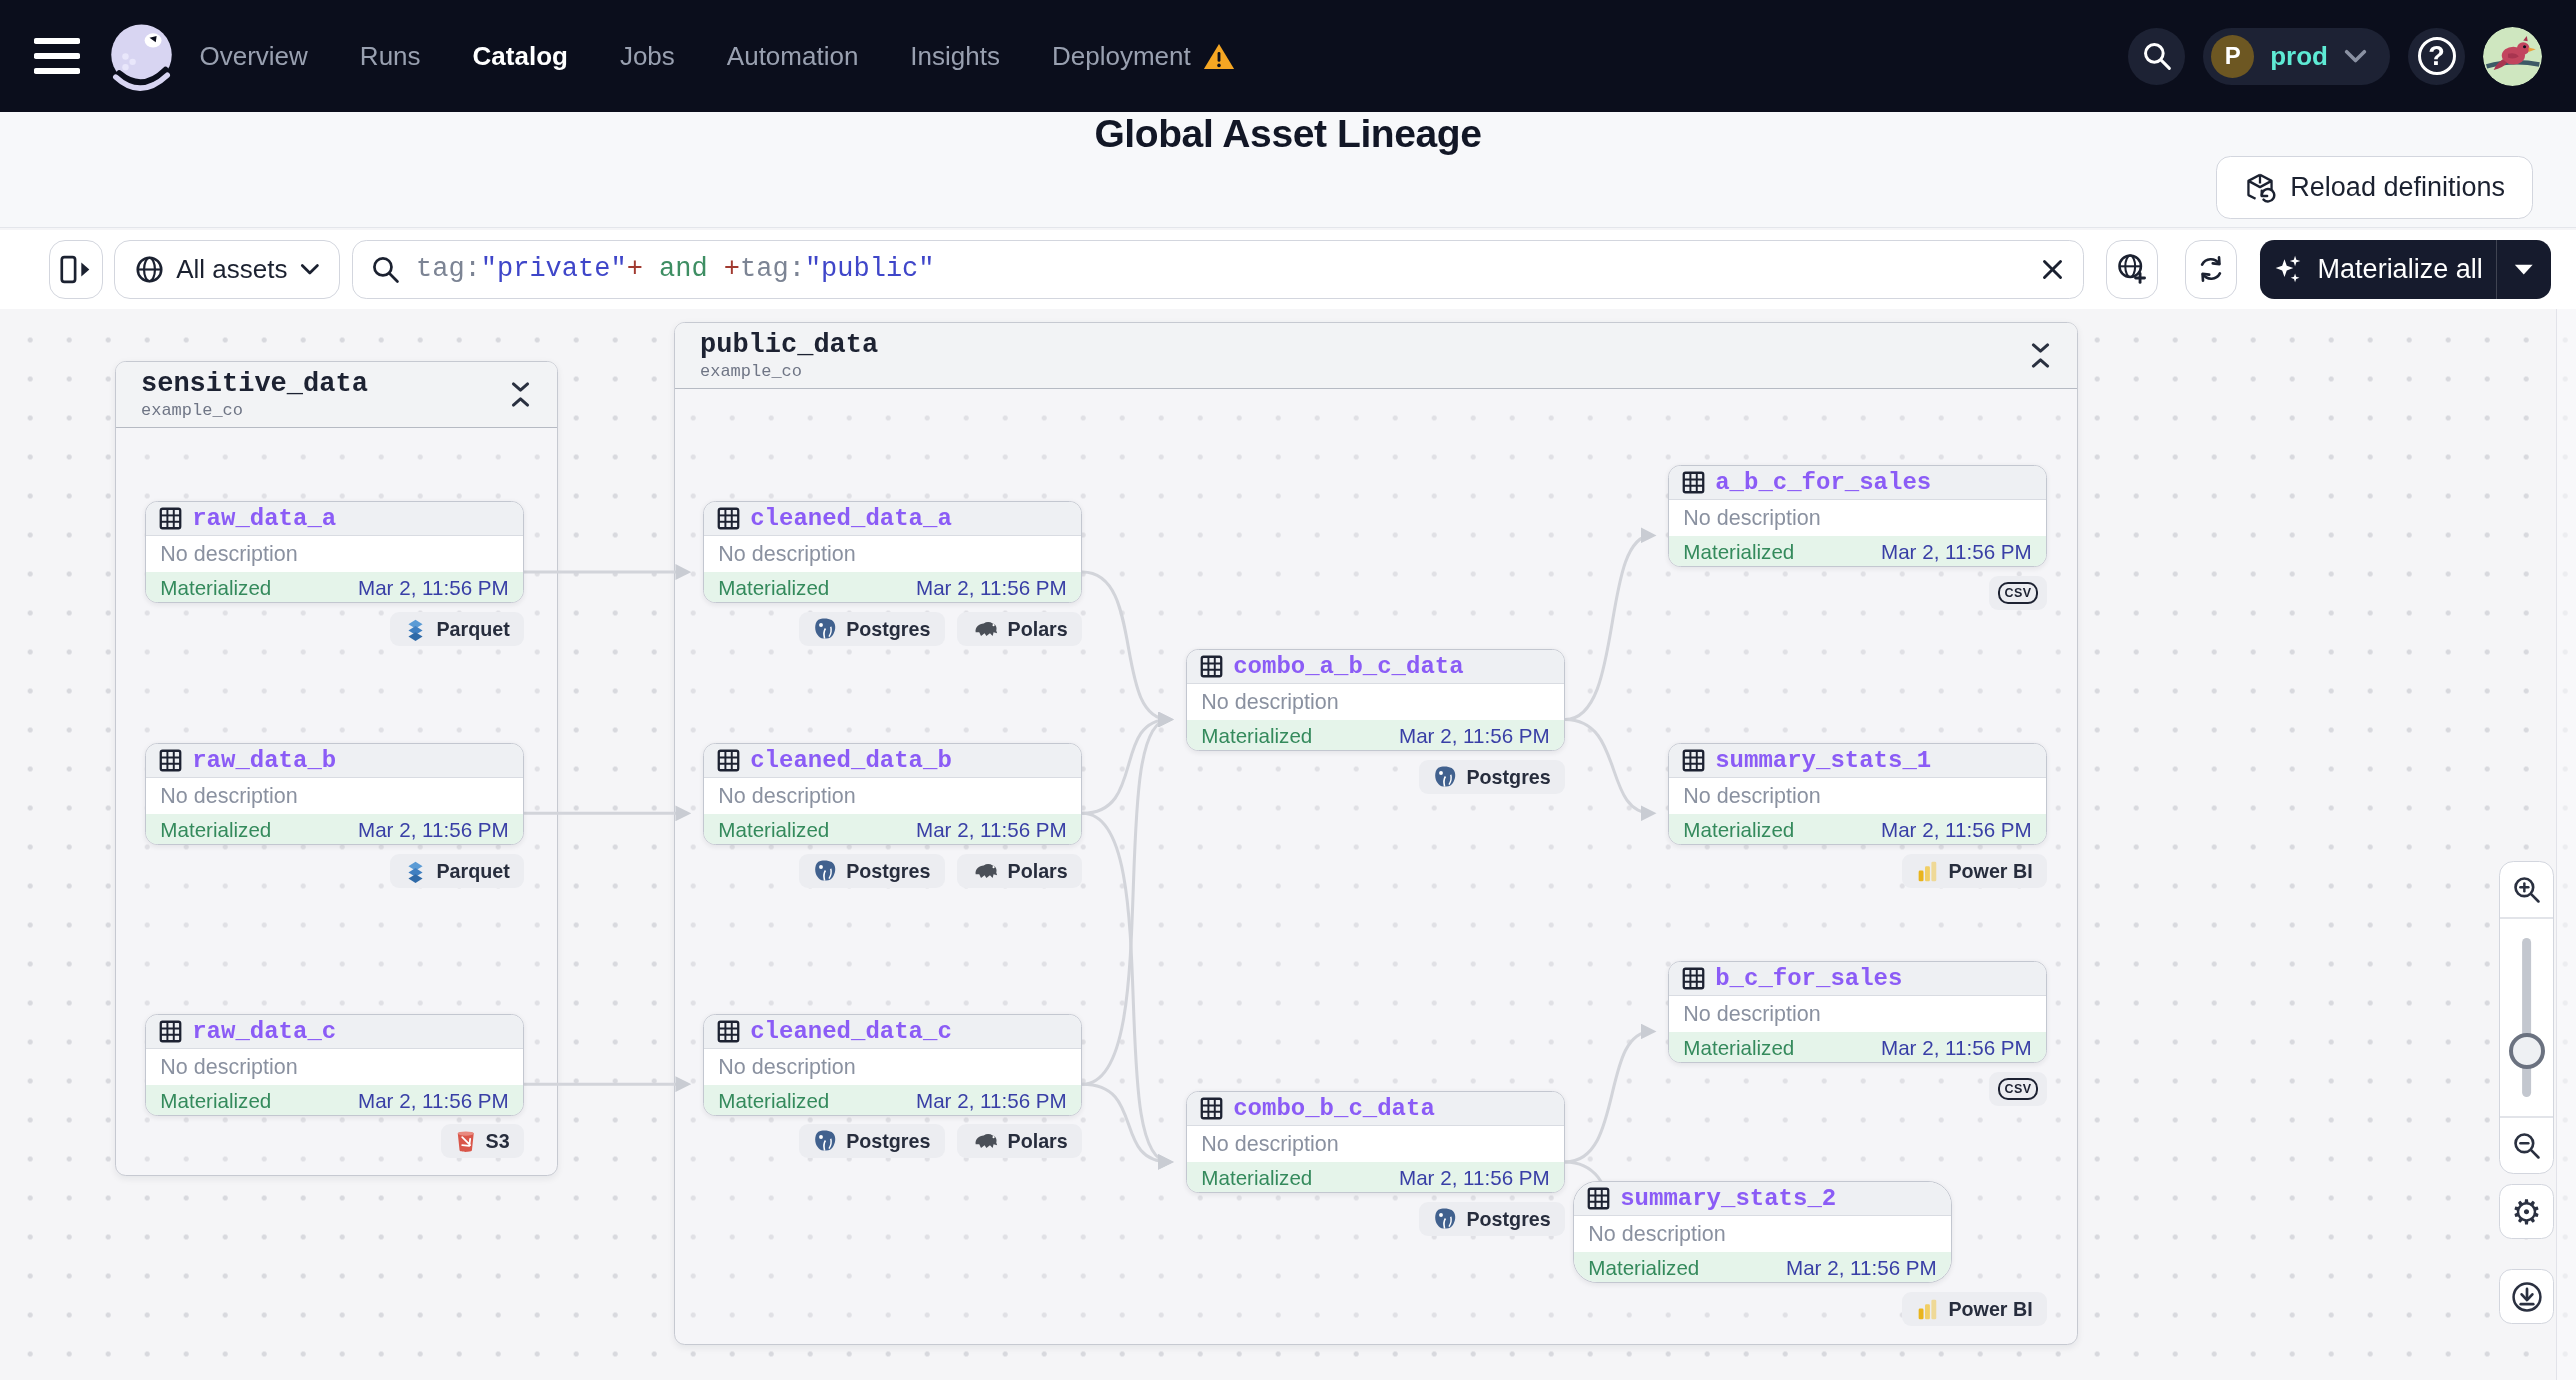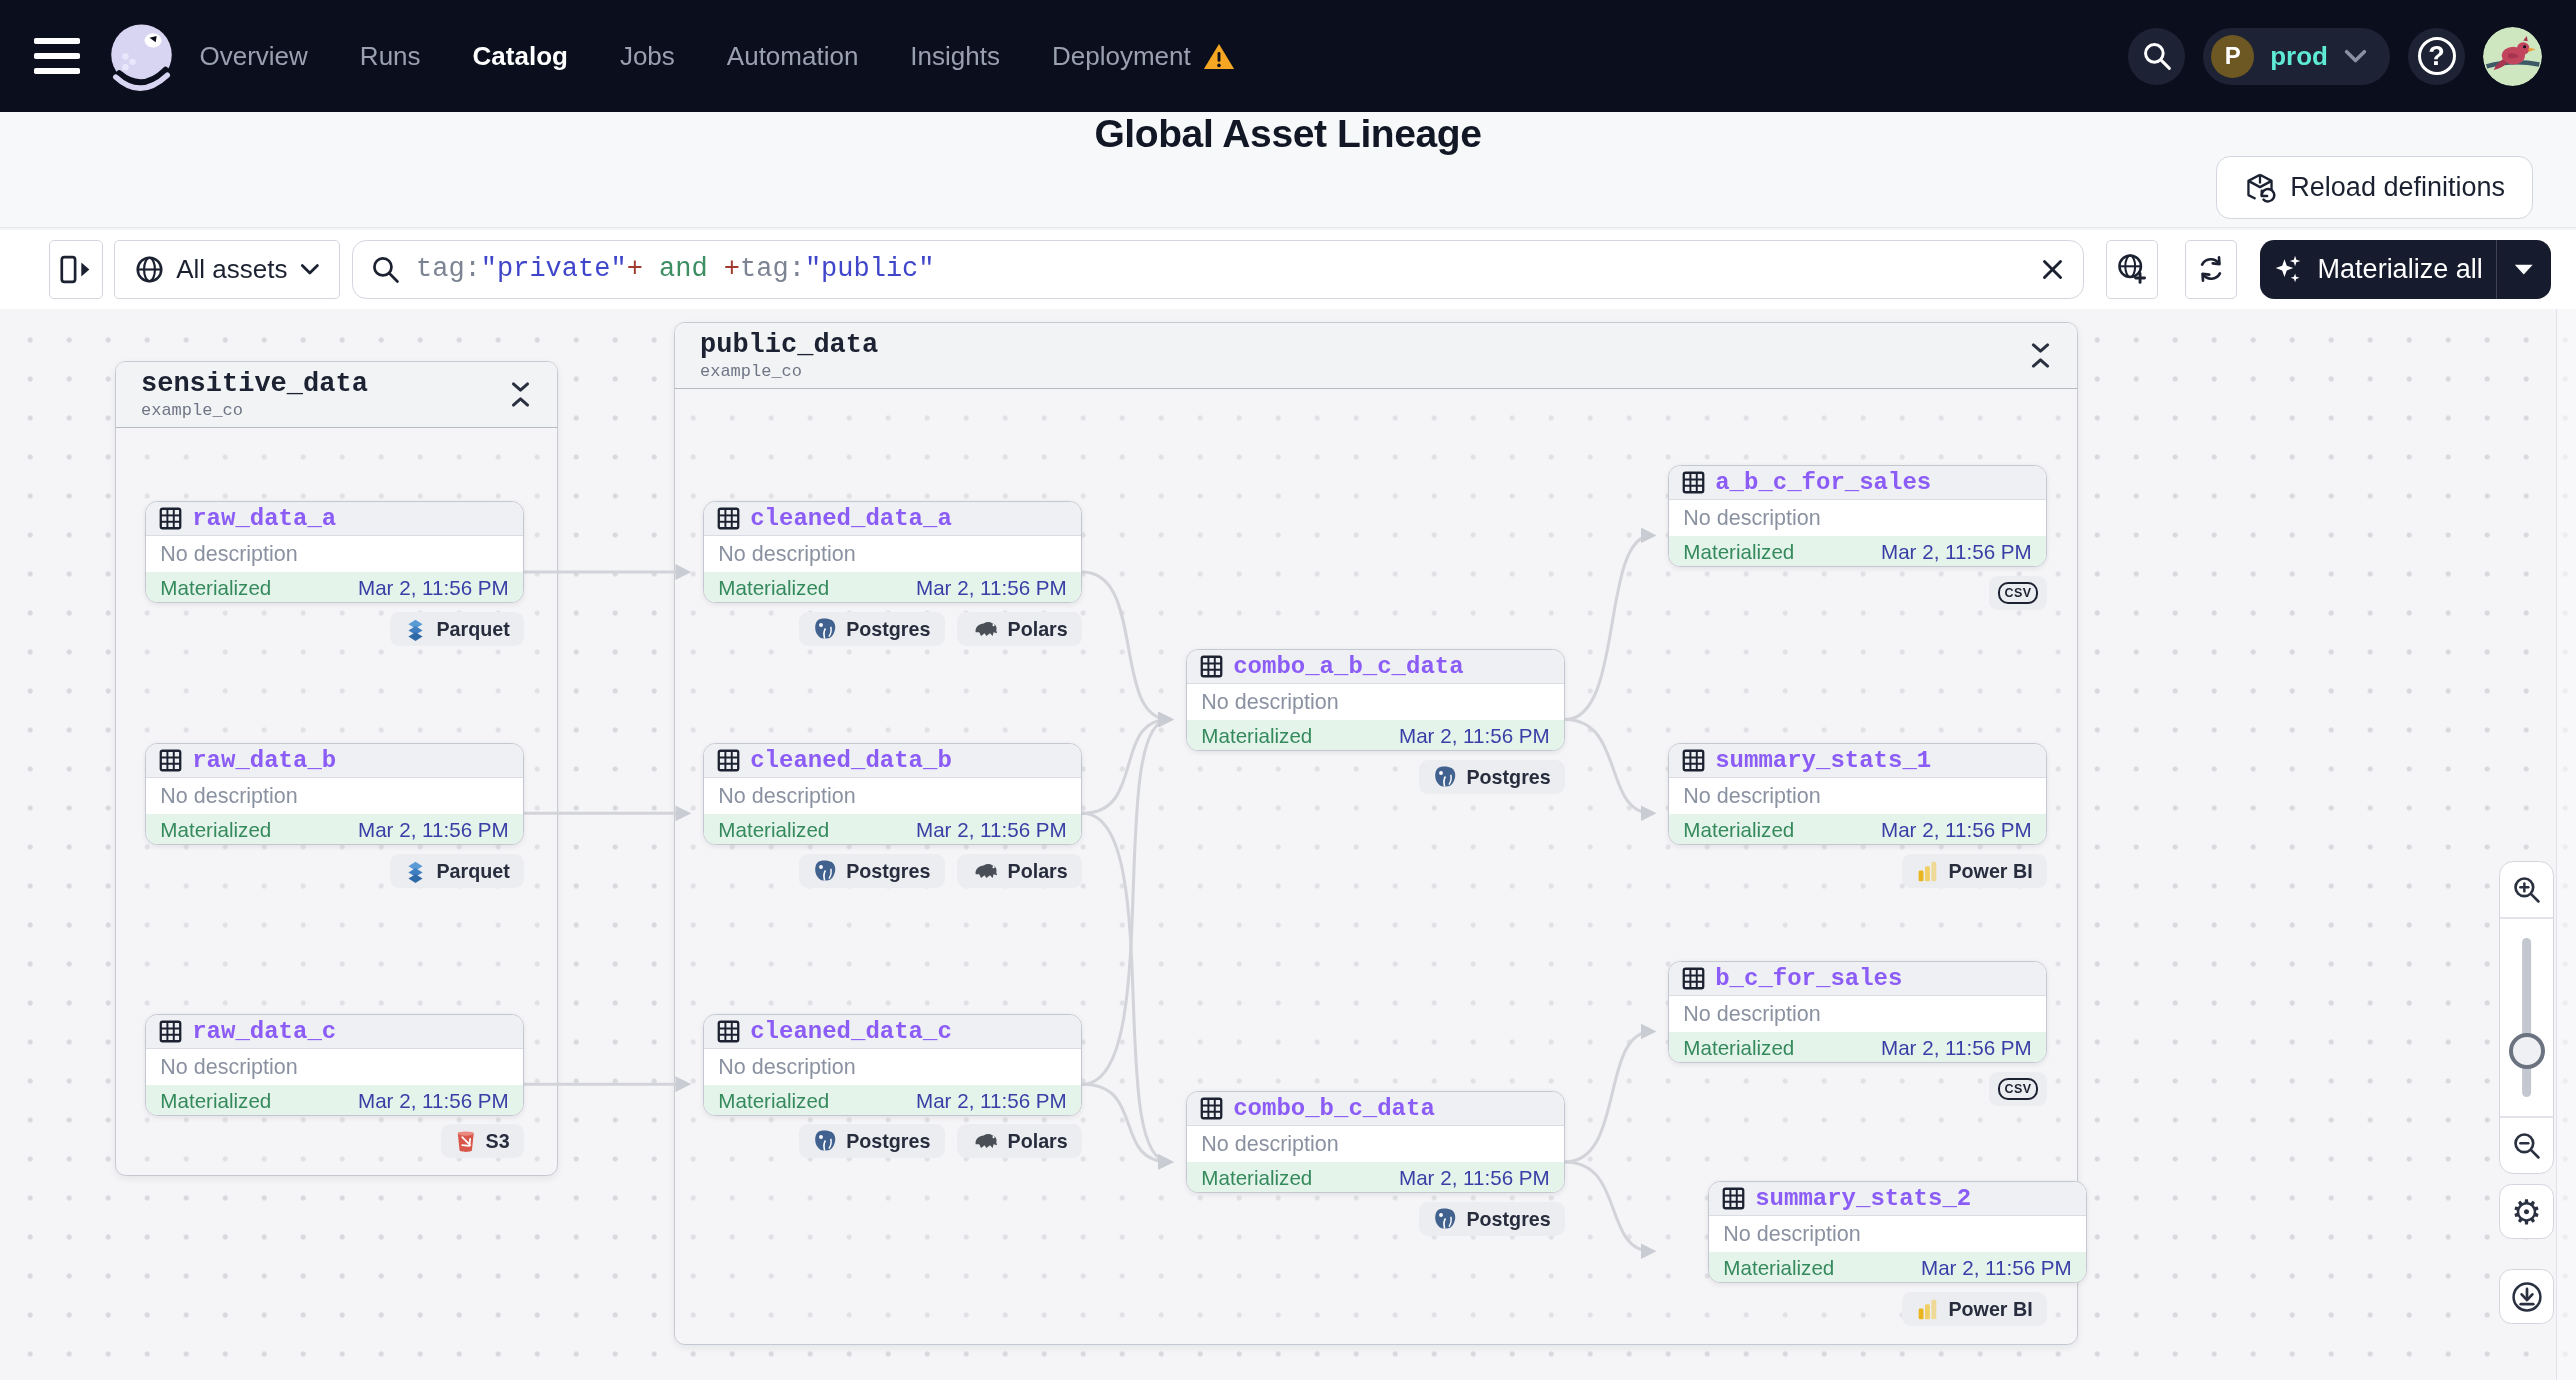--- a/index.html
+++ b/index.html
@@ -25,21 +25,21 @@
 
   
   .pagehead { position:absolute; left:0; top:112px; width:2576px; height:116px; background:#f7f8fa;
     border-bottom:1.8px solid #e4e6eb; display:flex; align-items:center; padding:0 43px; z-index:40;flex-direction:column; }
   .pagetitle { font-size:39px; font-weight:700; color:#121726; letter-spacing:-0.4px; }
   .reload-btn { margin-left:auto; height:63px; background:#fff; border:1.8px solid #d3d6de; border-radius:14.3px;
     display:flex; align-items:center; gap:14.3px; padding:0 27px; font-size:27px; color:#1b2130; cursor:pointer; }
 
   
   .toolbar { position:absolute; left:0; top:230px; width:2576px; height:79px; background:#ffffff; z-index:40; }
-  .tbtn { position:absolute; top:9.8px; height:59px; background:#fff; border:1.8px solid #d3d6de; border-radius:5px;
+  .tbtn { position:absolute; top:9.8px; height:59px; background:#fff; border:1.8px solid #d3d6de; border-radius:16px;
     display:flex; align-items:center; justify-content:center; cursor:pointer; }
   .scope-btn { gap:12.5px; font-size:26px; color:#1b2130; padding:0 19.7px; }
   .search-box { position:absolute; top:9.8px; left:352px; width:1732px; height:59px; background:#fff;
     border:1.8px solid #d3d6de; border-radius:14.3px; display:flex; align-items:center; padding:0 18px; }
   .query { font-family:"Liberation Mono","DejaVu Sans Mono",monospace; font-size:27px; margin-left:16px; white-space:pre; }
   .q-key { color:#7c8494; } .q-str { color:#3f46c9; } .q-op { color:#a13a30; } .q-bool { color:#3e8e63; }
   .clear-x { margin-left:auto; cursor:pointer; display:flex; }
   .mat-btn { position:absolute; top:9.8px; left:2260px; width:291px; height:59px; background:#161b2d; border-radius:14.3px;
     display:flex; align-items:center; color:#fff; cursor:pointer; }
   .mat-main { flex:1; display:flex; align-items:center; justify-content:center; gap:14.3px; font-size:27px; }
@@ -611,21 +611,21 @@
       <span class="a-mat">Materialized</span>
       <span class="a-ts">Mar 2, 11:56 PM</span>
     </div>
 </div>
 <div class="kinds" style="left:1668px; top:1072px;">
   <span class="kind" style="padding:0 9px;">
       <span class="csv-box">CSV</span>
     </span>
 </div>
 
-<div class="asset" style="left:1708px; top:1181px;">
+<div class="asset" style="left:1573px; top:1181px;border-radius:24px;">
   <div class="a-head">
       <svg width="23" height="23" viewBox="0 0 26 26">
         <rect x="2" y="2" width="22" height="22" rx="2" fill="none" stroke="#1d2232" stroke-width="2.6"></rect>
         <line x1="2" y1="9.5" x2="24" y2="9.5" stroke="#1d2232" stroke-width="2.2"></line>
         <line x1="2" y1="16.7" x2="24" y2="16.7" stroke="#1d2232" stroke-width="2.2"></line>
         <line x1="9.5" y1="2" x2="9.5" y2="24" stroke="#1d2232" stroke-width="2.2"></line>
         <line x1="16.7" y1="2" x2="16.7" y2="24" stroke="#1d2232" stroke-width="2.2"></line>
       </svg>
       <span class="a-name">summary_stats_2</span>
     </div>

